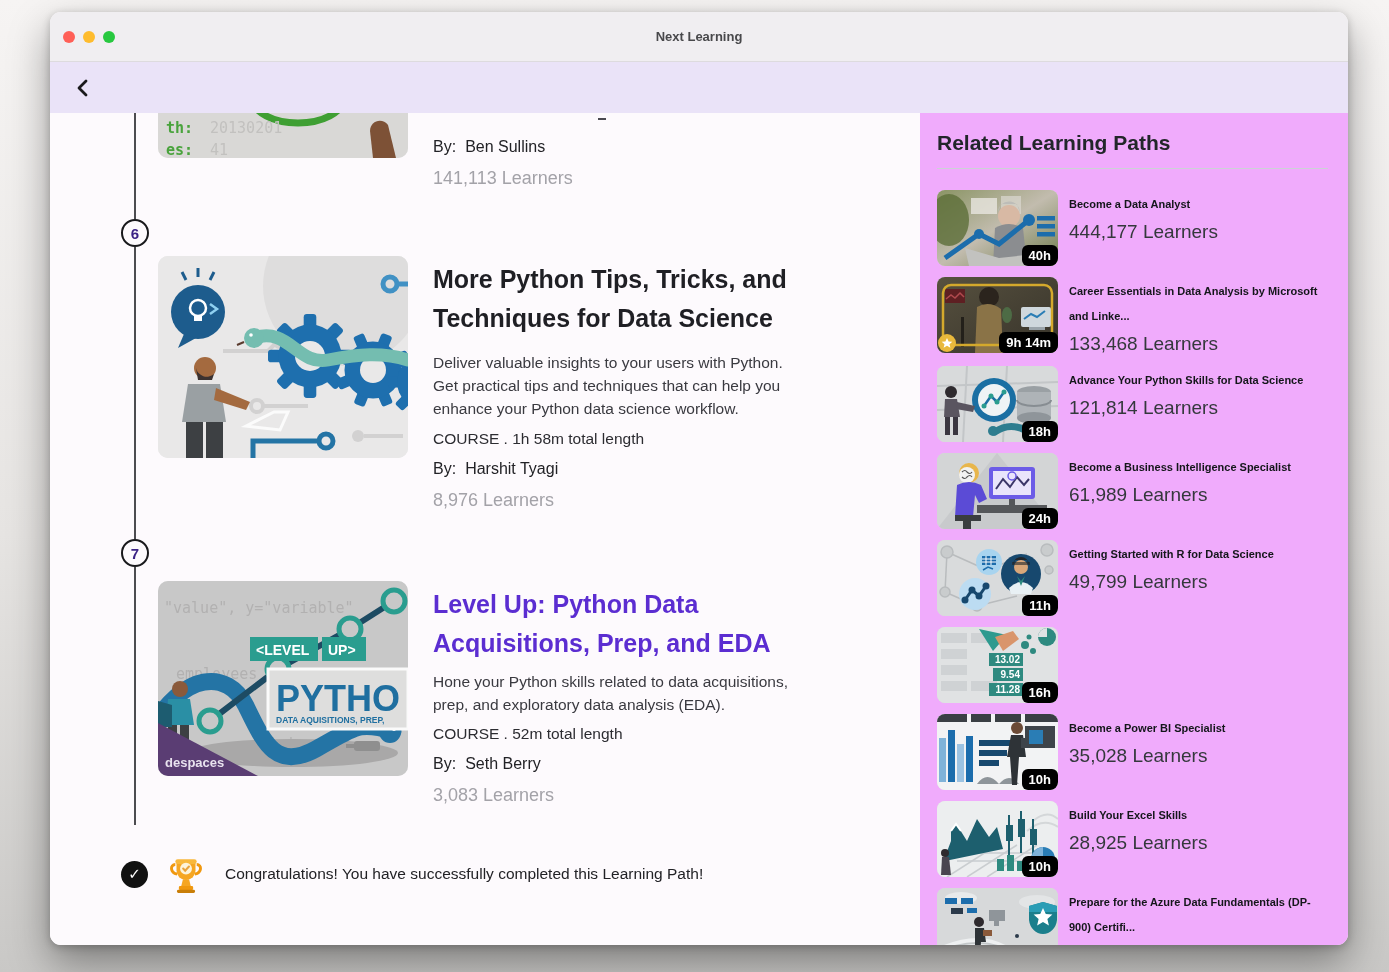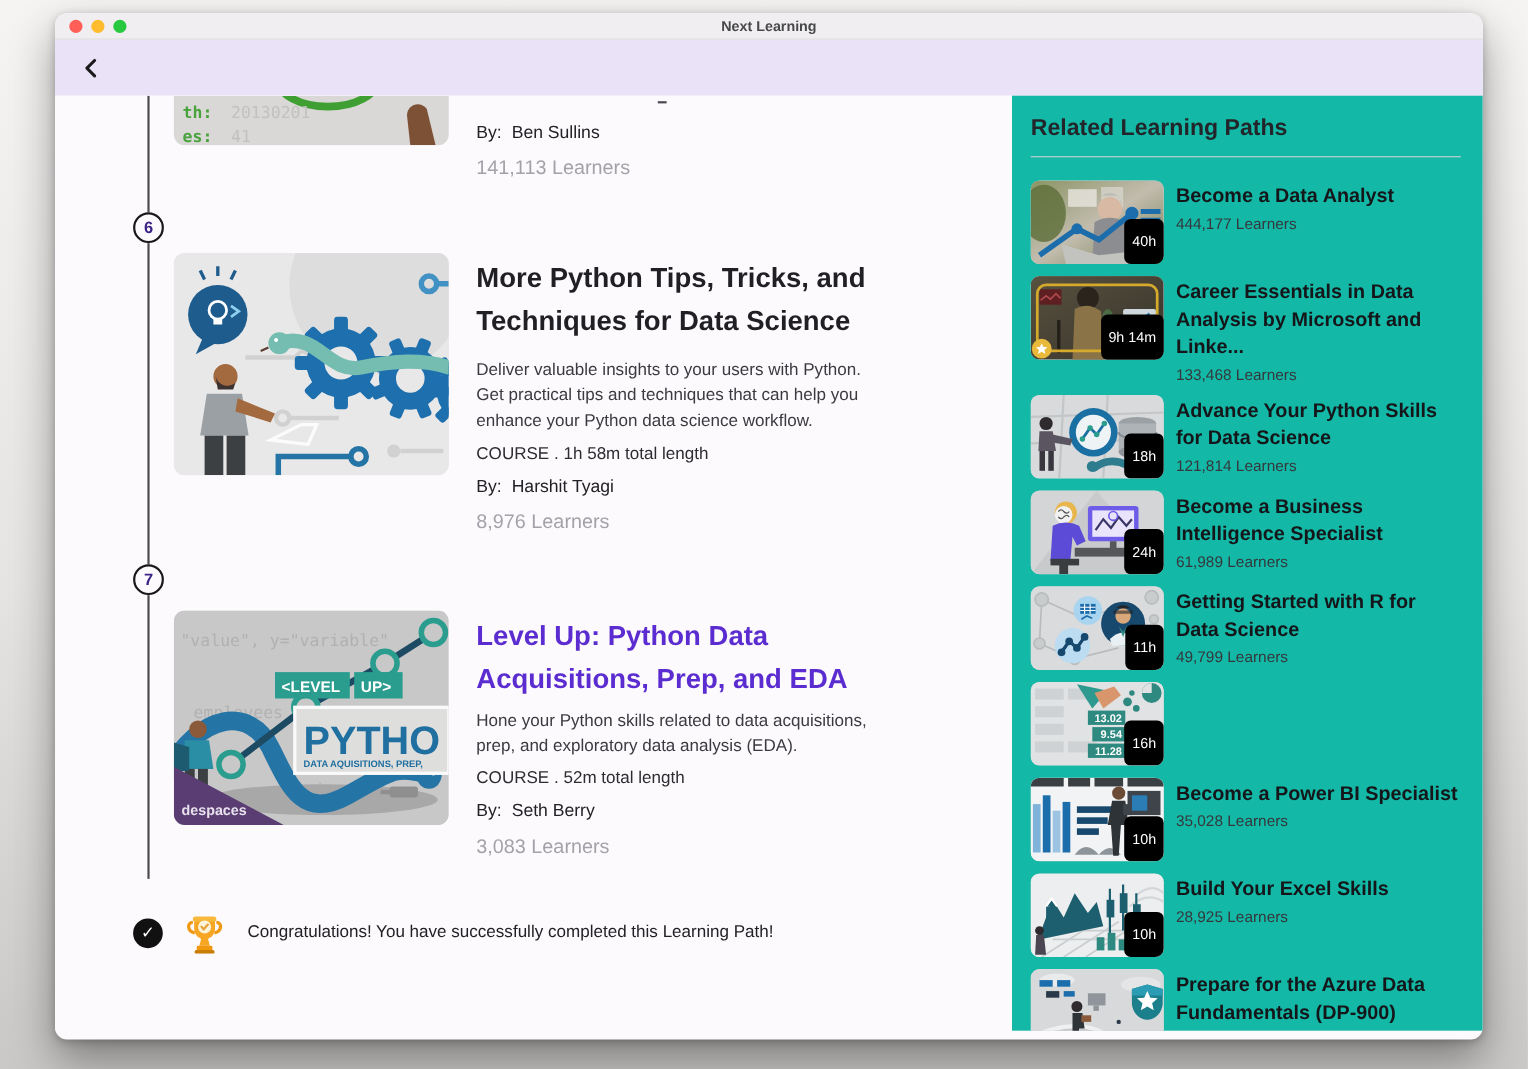--- a/index.html
+++ b/index.html
@@ -9,21 +9,21 @@
     background:linear-gradient(180deg,#f6f4f3 0%,#e6e4e2 55%,#c9c8c6 100%);
     overflow:hidden; position:relative;
   }
   .window {
     position:absolute; left:50px; top:12px; width:1298px; height:933px;
     border-radius:11px; overflow:hidden; background:#fdfafd;
     box-shadow:0 18px 40px rgba(0,0,0,.38), 0 2px 8px rgba(0,0,0,.22);
   }
   
   .titlebar {
-    height:24px; background:#f0eef1; border-bottom:1px solid #dddbde;
+    height:50px; background:#f0eef1; border-bottom:1px solid #dddbde;
     display:flex; align-items:center; position:relative;
   }
   .lights { display:flex; gap:8px; margin-left:13px; }
   .light { width:12px; height:12px; border-radius:50%; }
   .titlebar .win-title {
     position:absolute; left:0; right:0; text-align:center;
     font-size:13px; font-weight:bold; color:#48484b;
   }
   
   .appheader { height:51px; background:#eae3f8; display:flex; align-items:center; }
@@ -53,33 +53,33 @@
   .dash-frag { position:absolute; left:548px; top:5px; width:8px; height:2px; background:#4a4a50; }
   
   .congrats { position:absolute; left:71px; top:742px; display:flex; align-items:center; }
   .check-circle {
     width:27px; height:27px; border-radius:50%; background:#111; color:#fff;
     display:flex; align-items:center; justify-content:center; font-size:15px; font-weight:bold; flex-shrink:0;
   }
   .trophy { margin-left:19px; flex-shrink:0; }
   .congrats-text { margin-left:20px; font-size:15.5px; color:#222226; }
   
-  .sidebar { width:428px; height:850px; background:#14b8a6; padding:17px 20px 0 17px; overflow:hidden; }
+  .sidebar { width:428px; height:850px; background:#f0abfc; padding:17px 20px 0 17px; overflow:hidden; }
   .sb-title { font-size:21px; font-weight:bold; color:#22262a; line-height:26px; margin-bottom:12px; }
   .sb-divider { height:1px; background:#ccd2d6; margin-bottom:21px; }
   .s-item { display:flex; margin-bottom:11px; cursor:pointer; }
   .s-thumb { position:relative; width:121px; height:76px; border-radius:8px; overflow:hidden; flex-shrink:0; background:#d8dadb; }
   .s-thumb svg { display:block; }
   .s-badge {
     position:absolute; right:0; bottom:0; background:#000; color:#fff;
-    font-size:13px; font-weight:normal; padding:13px 7px; border-radius:6px; line-height:15px;
+    font-size:13px; font-weight:bold; padding:3px 7px; border-radius:6px; line-height:15px;
   }
   .s-text { margin-left:11px; padding-top:2px; }
-  .s-title { font-size:18px; font-weight:bold; line-height:25px; color:#14161a; }
-  .s-learners { font-size:14px; color:#34383c; margin-top:4px; }
+  .s-title { font-size:11px; font-weight:bold; line-height:25px; color:#14161a; }
+  .s-learners { font-size:19px; color:#34383c; margin-top:4px; }
   .mono { font-family:"DejaVu Sans Mono","Liberation Mono",monospace; }
 </style>
 </head>
 <body>
 
 <div class="window">
 
   <div class="titlebar">
     <div class="lights">
       <div class="light" style="background:#ff5f57"></div>

